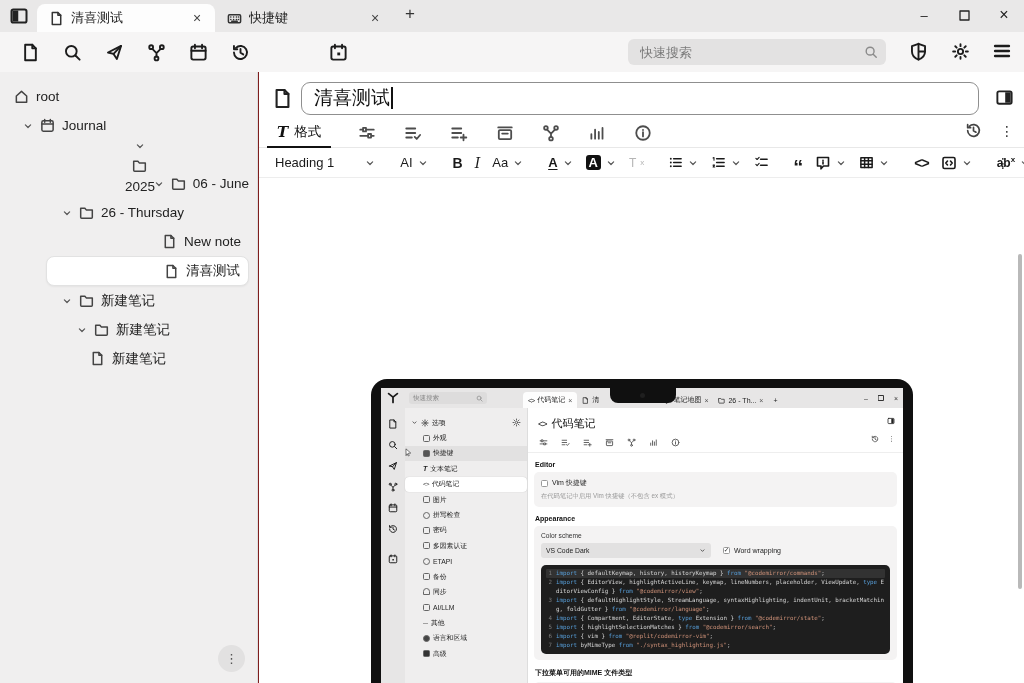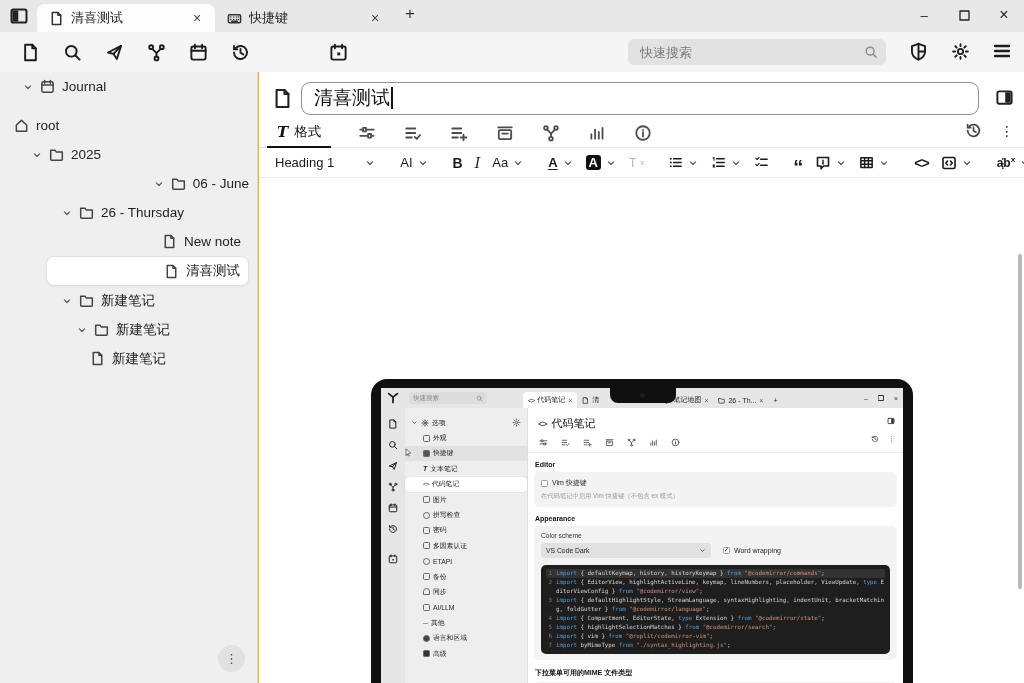--- a/index.html
+++ b/index.html
@@ -1,18 +1,18 @@
 <!DOCTYPE html>
 <html><head>
 <meta charset="utf-8">
 <style>
   * { margin:0; padding:0; box-sizing:border-box; }
   html,body { width:1024px; height:683px; overflow:hidden; background:#fff;
     font-family:"Liberation Sans","DejaVu Sans",sans-serif; color:#222; }
-  #app { position:relative; width:1024px; height:683px; overflow:hidden; background:#eab308; }
+  #app { position:relative; width:1024px; height:683px; overflow:hidden; background:#7f1d1d; }
 
   svg.ic { display:block; stroke:currentColor; fill:none; stroke-width:1.6; stroke-linecap:round; stroke-linejoin:round; }
 
   
   .tabbar { position:absolute; left:0; top:0; width:1024px; height:32px; background:#e9e8e8; display:flex; align-items:flex-end; }
   .win-toggle { width:22px; height:22px; margin:0 7px 5px 8px; color:#222; display:flex; align-items:center; justify-content:center; }
   .tab { height:28px; display:flex; align-items:center; gap:7px; padding:0 10px 0 12px; width:178px; font-size:13px; color:#222; }
   .tab.active { background:#fdfdfd; border-radius:8px 8px 0 0; }
   .tab .ticon { color:#333; }
   .tab .tlabel { flex:1; white-space:nowrap; overflow:hidden; }
@@ -33,21 +33,21 @@
   .qsearch .mag { color:#8a8a8a; }
   .tb-right { position:absolute; right:10px; top:7px; display:flex; gap:18px; align-items:center; }
   .tb-right .tb-ic { margin:0; }
 
   
   .sidebar { position:absolute; left:0; top:72px; width:258px; height:611px; background:#f0efef; border-right:1px solid #ddd; }
   .trow { position:relative; height:29px; display:flex; align-items:center; gap:6px; font-size:13.5px; color:#222; padding-right:8px; }
   .trow .chev { width:12px; color:#555; display:flex; }
   .trow .nicon { width:16px; color:#444; display:flex; }
   .trow.sel { background:#fff; border:1px solid #e2e2e2; border-radius:8px; box-shadow:0 1px 2px rgba(0,0,0,.05); height:30px; }
-  .d0{margin-left:14px;} .d1{margin-left:22px;} .d2{margin-left:31px;} .d3{margin-left:46px;justify-content:flex-end;}
+  .d0{margin-left:14px;} .d1{margin-left:22px;} .d2{margin-left:31px;flex-direction:column;} .d3{margin-left:46px;justify-content:flex-end;}
   .d4{margin-left:61px;} .d5{margin-left:92px; margin-right:8px;justify-content:flex-end;} .d6{margin-left:76px;} .d7{margin-left:90px;}
   .tree-more { position:absolute; left:218px; top:573px; width:27px; height:27px; border-radius:50%; background:#e2e1e1;
     color:#555; display:flex; align-items:center; justify-content:center; font-size:13px; letter-spacing:0; }
 
   
   .notepane { position:absolute; left:259px; top:72px; width:765px; height:611px; background:#fff; }
   .title-row { position:absolute; left:0; top:6px; width:765px; height:40px; display:flex; align-items:center; }
   .note-icbtn { width:26px; height:26px; margin-left:10px; color:#222; display:flex; align-items:center; justify-content:center; }
   .title-input { margin-left:6px; width:678px; height:33px; border:1px solid #8f8f8f; border-radius:9px; background:#fff;
     display:flex; align-items:center; padding:0 12px; font-size:19px; color:#111; }
@@ -365,40 +365,40 @@
         </div>
       <div class="tb-ic">
           <svg class="ic" width="20" height="20" style="stroke-width:2">
             <use href="#i-menu"></use>
           </svg>
         </div>
     </div>
   </div>
 
   <div class="sidebar">
+    <div class="trow d0" style="margin-top:10px">
+      <span class="nicon">
+          <svg class="ic" width="15" height="15">
+            <use href="#i-home"></use>
+          </svg>
+        </span>
+      <span>root</span>
+    </div>
     <div class="trow d1">
       <span class="chev">
           <svg class="ic" width="12" height="12">
             <use href="#i-chev"></use>
           </svg>
         </span>
       <span class="nicon">
           <svg class="ic" width="15" height="15">
             <use href="#i-cal"></use>
           </svg>
         </span>
       <span>Journal</span>
-    </div>
-    <div class="trow d0" style="margin-top:10px">
-      <span class="nicon">
-          <svg class="ic" width="15" height="15">
-            <use href="#i-home"></use>
-          </svg>
-        </span>
-      <span>root</span>
     </div>
     <div class="trow d2">
       <span class="chev">
           <svg class="ic" width="12" height="12">
             <use href="#i-chev"></use>
           </svg>
         </span>
       <span class="nicon">
           <svg class="ic" width="15" height="15">
             <use href="#i-folder"></use>

